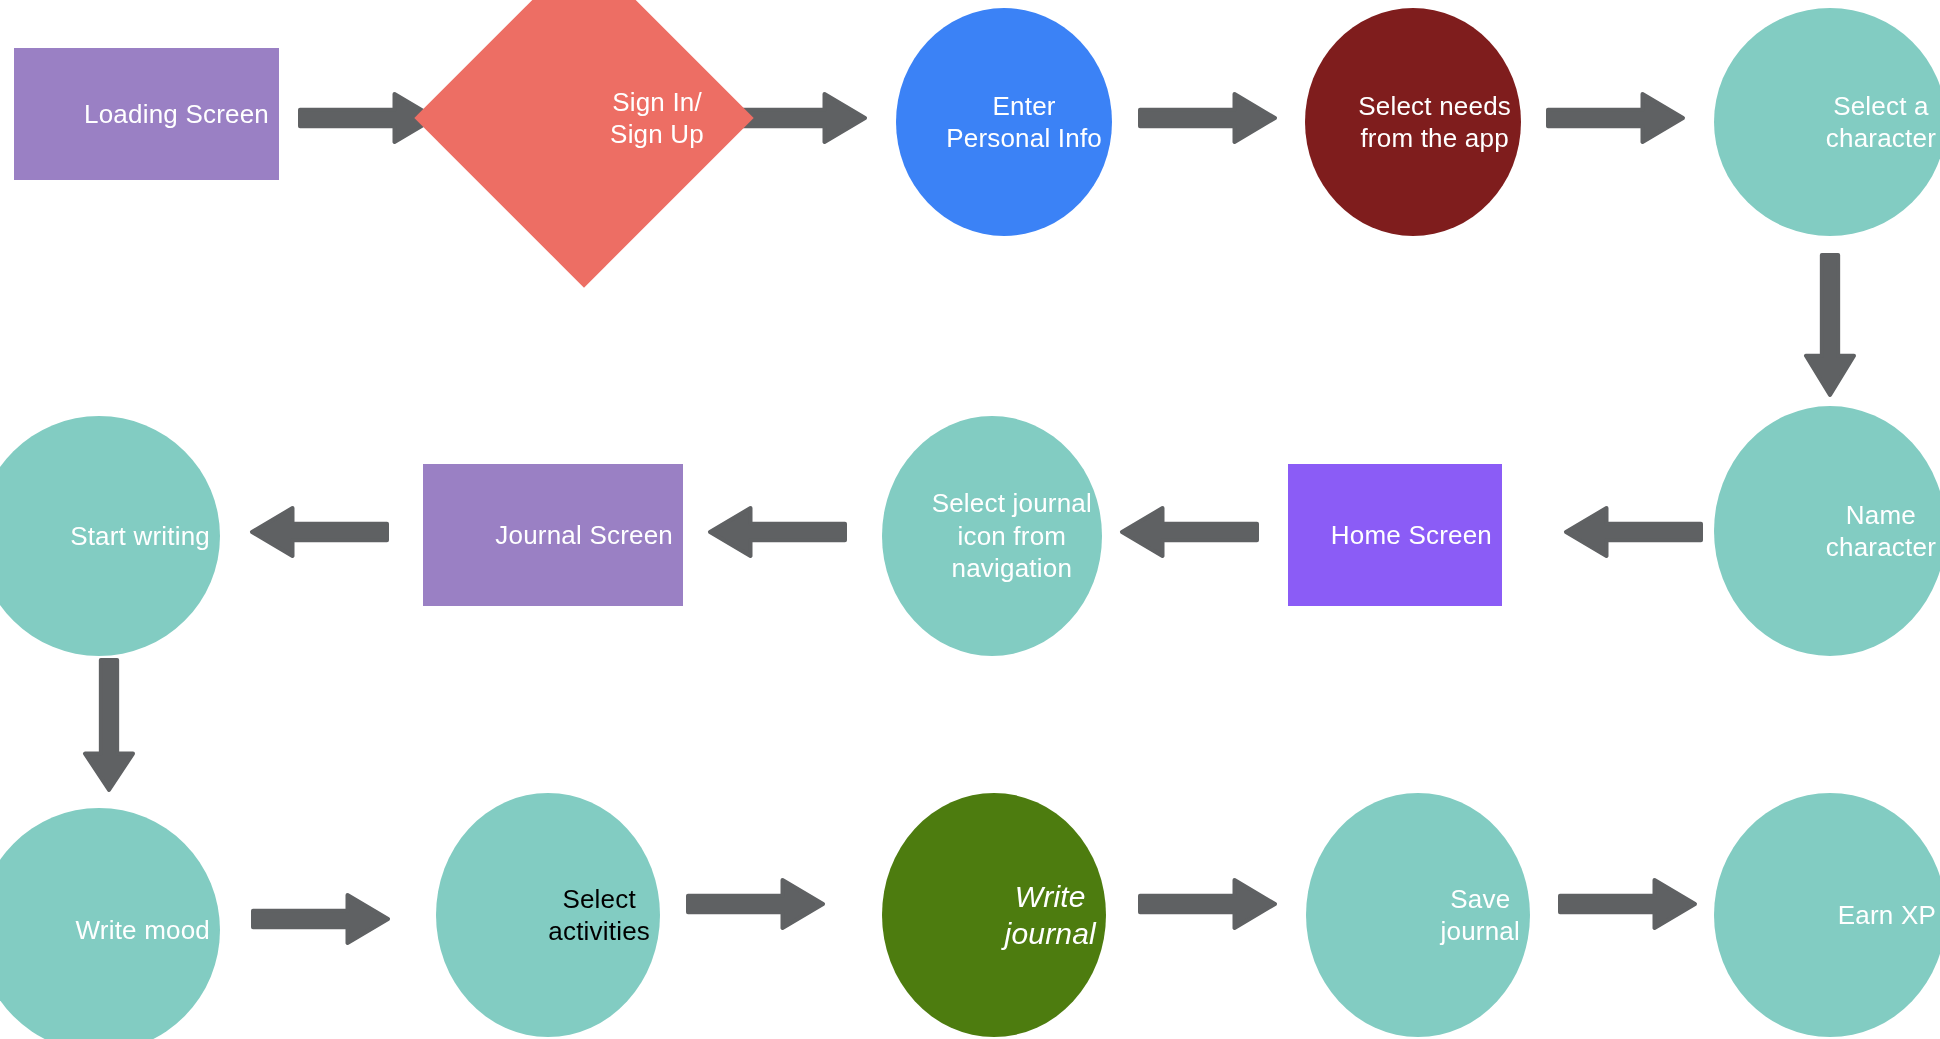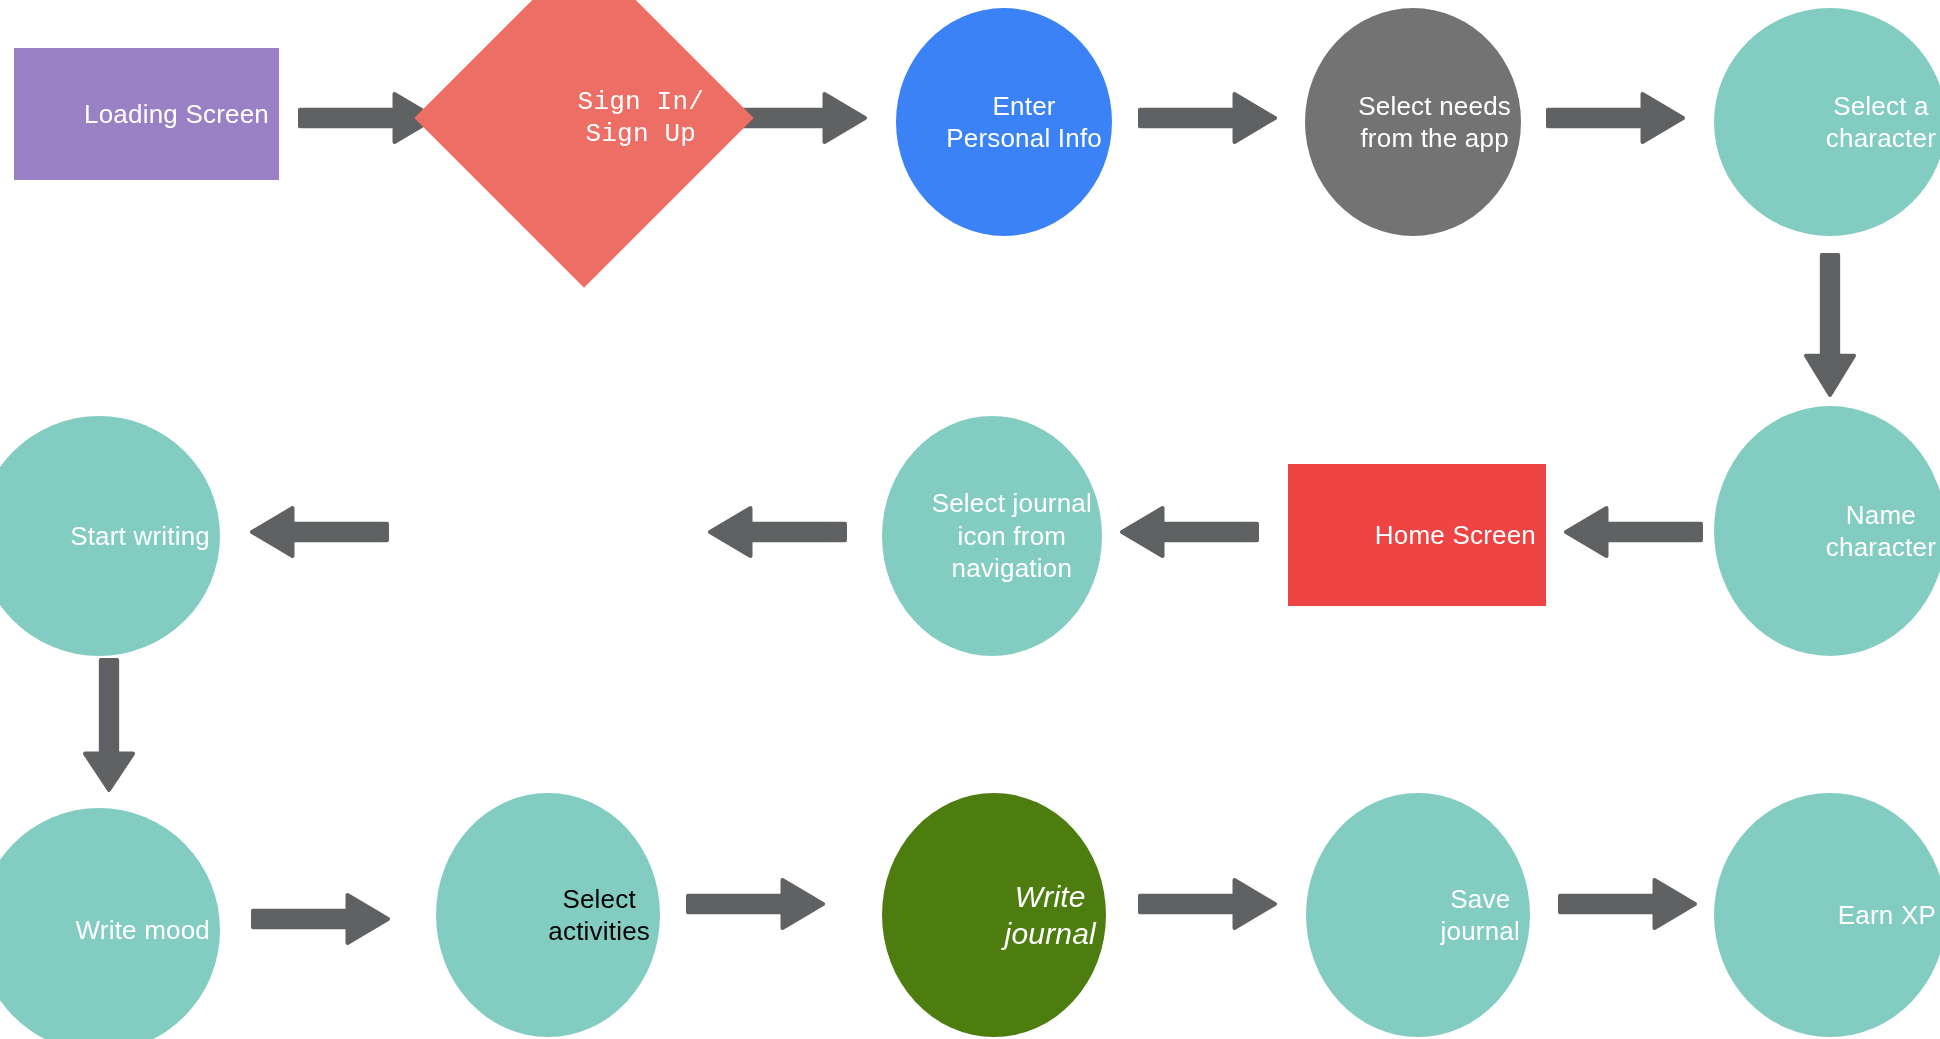--- a/index.html
+++ b/index.html
@@ -48,21 +48,20 @@
     left: 0; top: 0;
     width: 100%;
     height: 100%;
     transform: rotate(45deg);
     transform-origin: center center;
   }
   .node-diamond .diamond-label {
     position: relative;
     z-index: 2;
     white-space: pre-line;
-    font-family: Liberation Mono, monospace;
   }
   .arrow {
     position: absolute;
   }
   .arrow svg { display:block; width:100%; height:100%; overflow: visible;}
 </style>
 </head>
 <body>
 
 <div id="canvas" style="background: rgb(255, 255, 255);">
@@ -134,29 +133,30 @@
     <div class="arrow" style="left: 1560px; top: 880px; width: 135px; height: 48px;">
       <svg viewBox="0 0 135 48" preserveAspectRatio="none">
         <polygon points="0,15.84 94.5,15.84 94.5,0 135,24 94.5,48 94.5,32.160000000000004 0,32.160000000000004" fill="#5F6163" stroke="#5F6163" stroke-width="4" stroke-linejoin="round"></polygon>
       </svg>
     </div>
     <div class="node node-rect" style="left: 14px; top: 48px; width: 265px; height: 132px; font-size: 26px; color: rgb(255, 255, 255); background: rgb(154, 128, 196);"><span>Loading Screen</span></div>
     <div class="node node-diamond" style="left: 464px; top: -2px; width: 240px; height: 240px; font-size: 26px; color: rgb(255, 255, 255);"><div class="diamond-shape" style="background: rgb(237, 110, 100);"></div><div class="diamond-label">Sign In/
 Sign Up</div></div>
     <div class="node node-circle" style="left: 896px; top: 8px; width: 216px; height: 228px; font-size: 26px; color: rgb(255, 255, 255); background: #3b82f6;"><span>Enter
 Personal Info</span></div>
-    <div class="node node-circle" style="left: 1305px; top: 8px; width: 216px; height: 228px; font-size: 26px; color: rgb(255, 255, 255); background: #737373;"><span>Select needs
+    <div class="node node-circle" style="left: 1305px; top: 8px; width: 216px; height: 228px; font-size: 26px; color: rgb(255, 255, 255); background: #7f1d1d;"><span>Select needs
 from the app</span></div>
     <div class="node node-circle" style="left: 1714px; top: 8px; width: 232px; height: 228px; font-size: 26px; color: rgb(255, 255, 255); background: rgb(130, 204, 194);"><span>Select a
 character</span></div>
     <div class="node node-circle" style="left: -22px; top: 416px; width: 242px; height: 240px; font-size: 26px; color: rgb(255, 255, 255); background: rgb(130, 204, 194);"><span>Start writing</span></div>
+    <div class="node node-rect" style="left: 423px; top: 464px; width: 260px; height: 142px; font-size: 26px; color: rgb(255, 255, 255); background: rgb(154, 128, 196);"><span>Journal Screen</span></div>
     <div class="node node-circle" style="left: 882px; top: 416px; width: 220px; height: 240px; font-size: 26px; color: rgb(255, 255, 255); background: rgb(130, 204, 194);"><span>Select journal
 icon from
 navigation</span></div>
-    <div class="node node-rect" style="left: 1288px; top: 464px; width: 258px; height: 142px; font-size: 26px; color: rgb(255, 255, 255); background: #ef4444;"><span>Home Screen</span></div>
+    <div class="node node-rect" style="left: 1288px; top: 464px; width: 214px; height: 142px; font-size: 26px; color: rgb(255, 255, 255); background: #8b5cf6;"><span>Home Screen</span></div>
     <div class="node node-circle" style="left: 1714px; top: 406px; width: 232px; height: 250px; font-size: 26px; color: rgb(255, 255, 255); background: rgb(130, 204, 194);"><span>Name
 character</span></div>
     <div class="node node-circle" style="left: -22px; top: 808px; width: 242px; height: 244px; font-size: 26px; color: rgb(255, 255, 255); background: rgb(130, 204, 194);"><span>Write mood</span></div>
     <div class="node node-circle" style="left: 436px; top: 793px; width: 224px; height: 244px; font-size: 26px; color: #000000; background: rgb(130, 204, 194);"><span>Select
 activities</span></div>
     <div class="node node-circle" style="left: 882px; top: 793px; width: 224px; height: 244px; font-size: 30px; color: rgb(255, 255, 255); background: #4d7c0f; font-style: italic;"><span>Write
 journal</span></div>
     <div class="node node-circle" style="left: 1306px; top: 793px; width: 224px; height: 244px; font-size: 26px; color: rgb(255, 255, 255); background: rgb(130, 204, 194);"><span>Save
 journal</span></div>
     <div class="node node-circle" style="left: 1714px; top: 793px; width: 232px; height: 244px; font-size: 26px; color: rgb(255, 255, 255); background: rgb(130, 204, 194);"><span>Earn XP</span></div>

